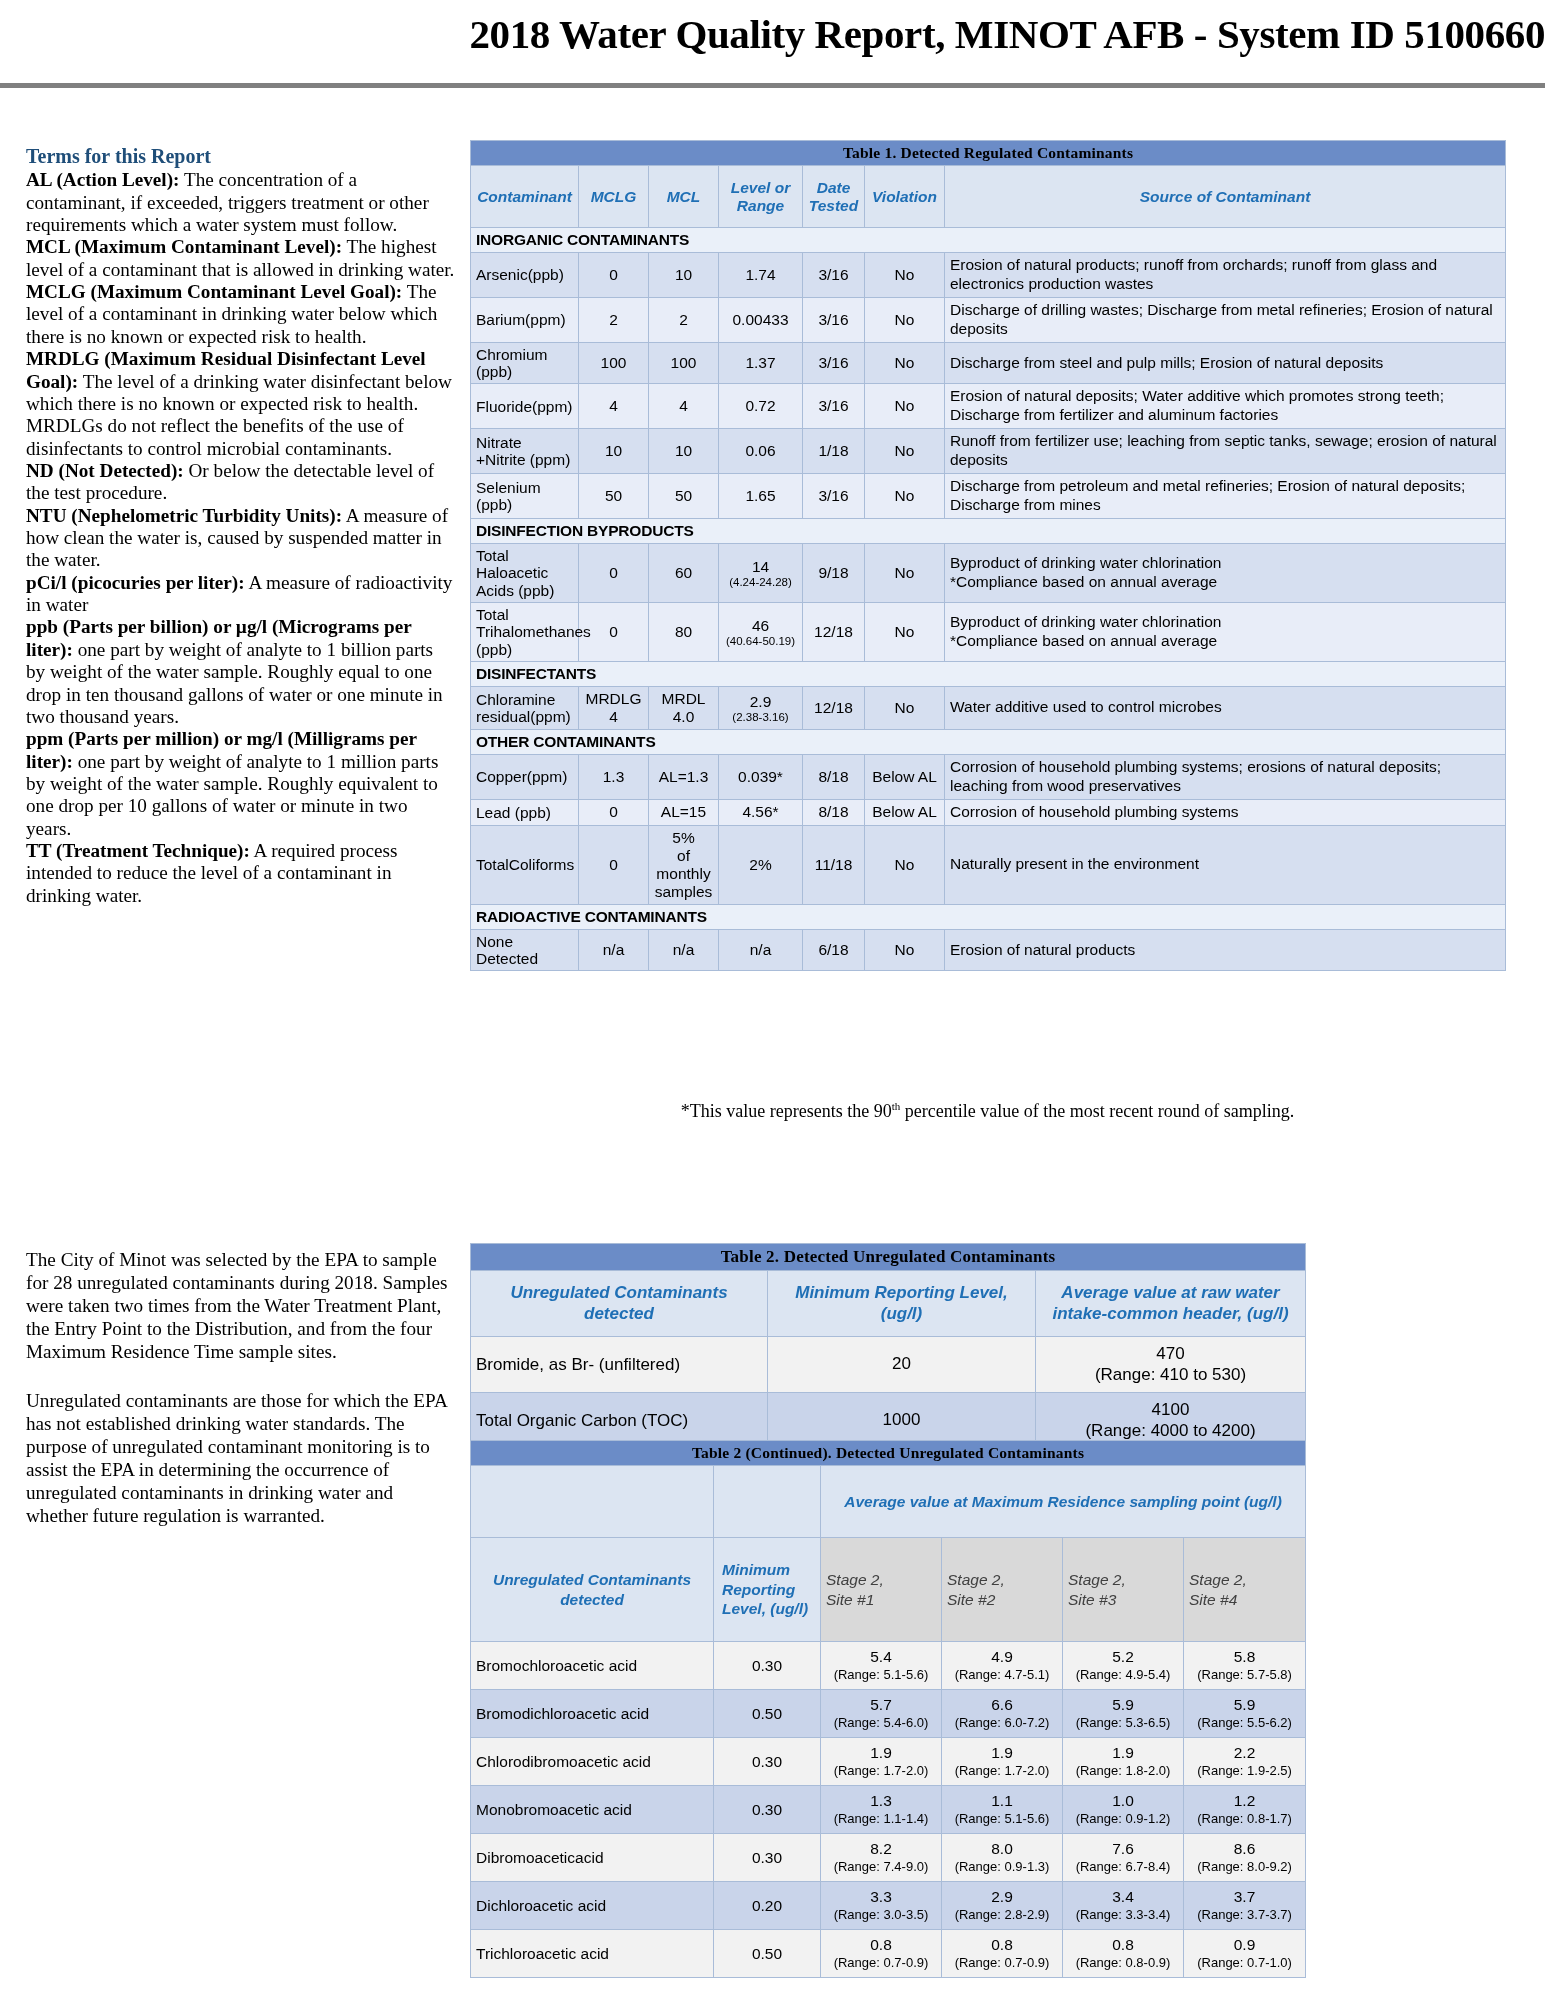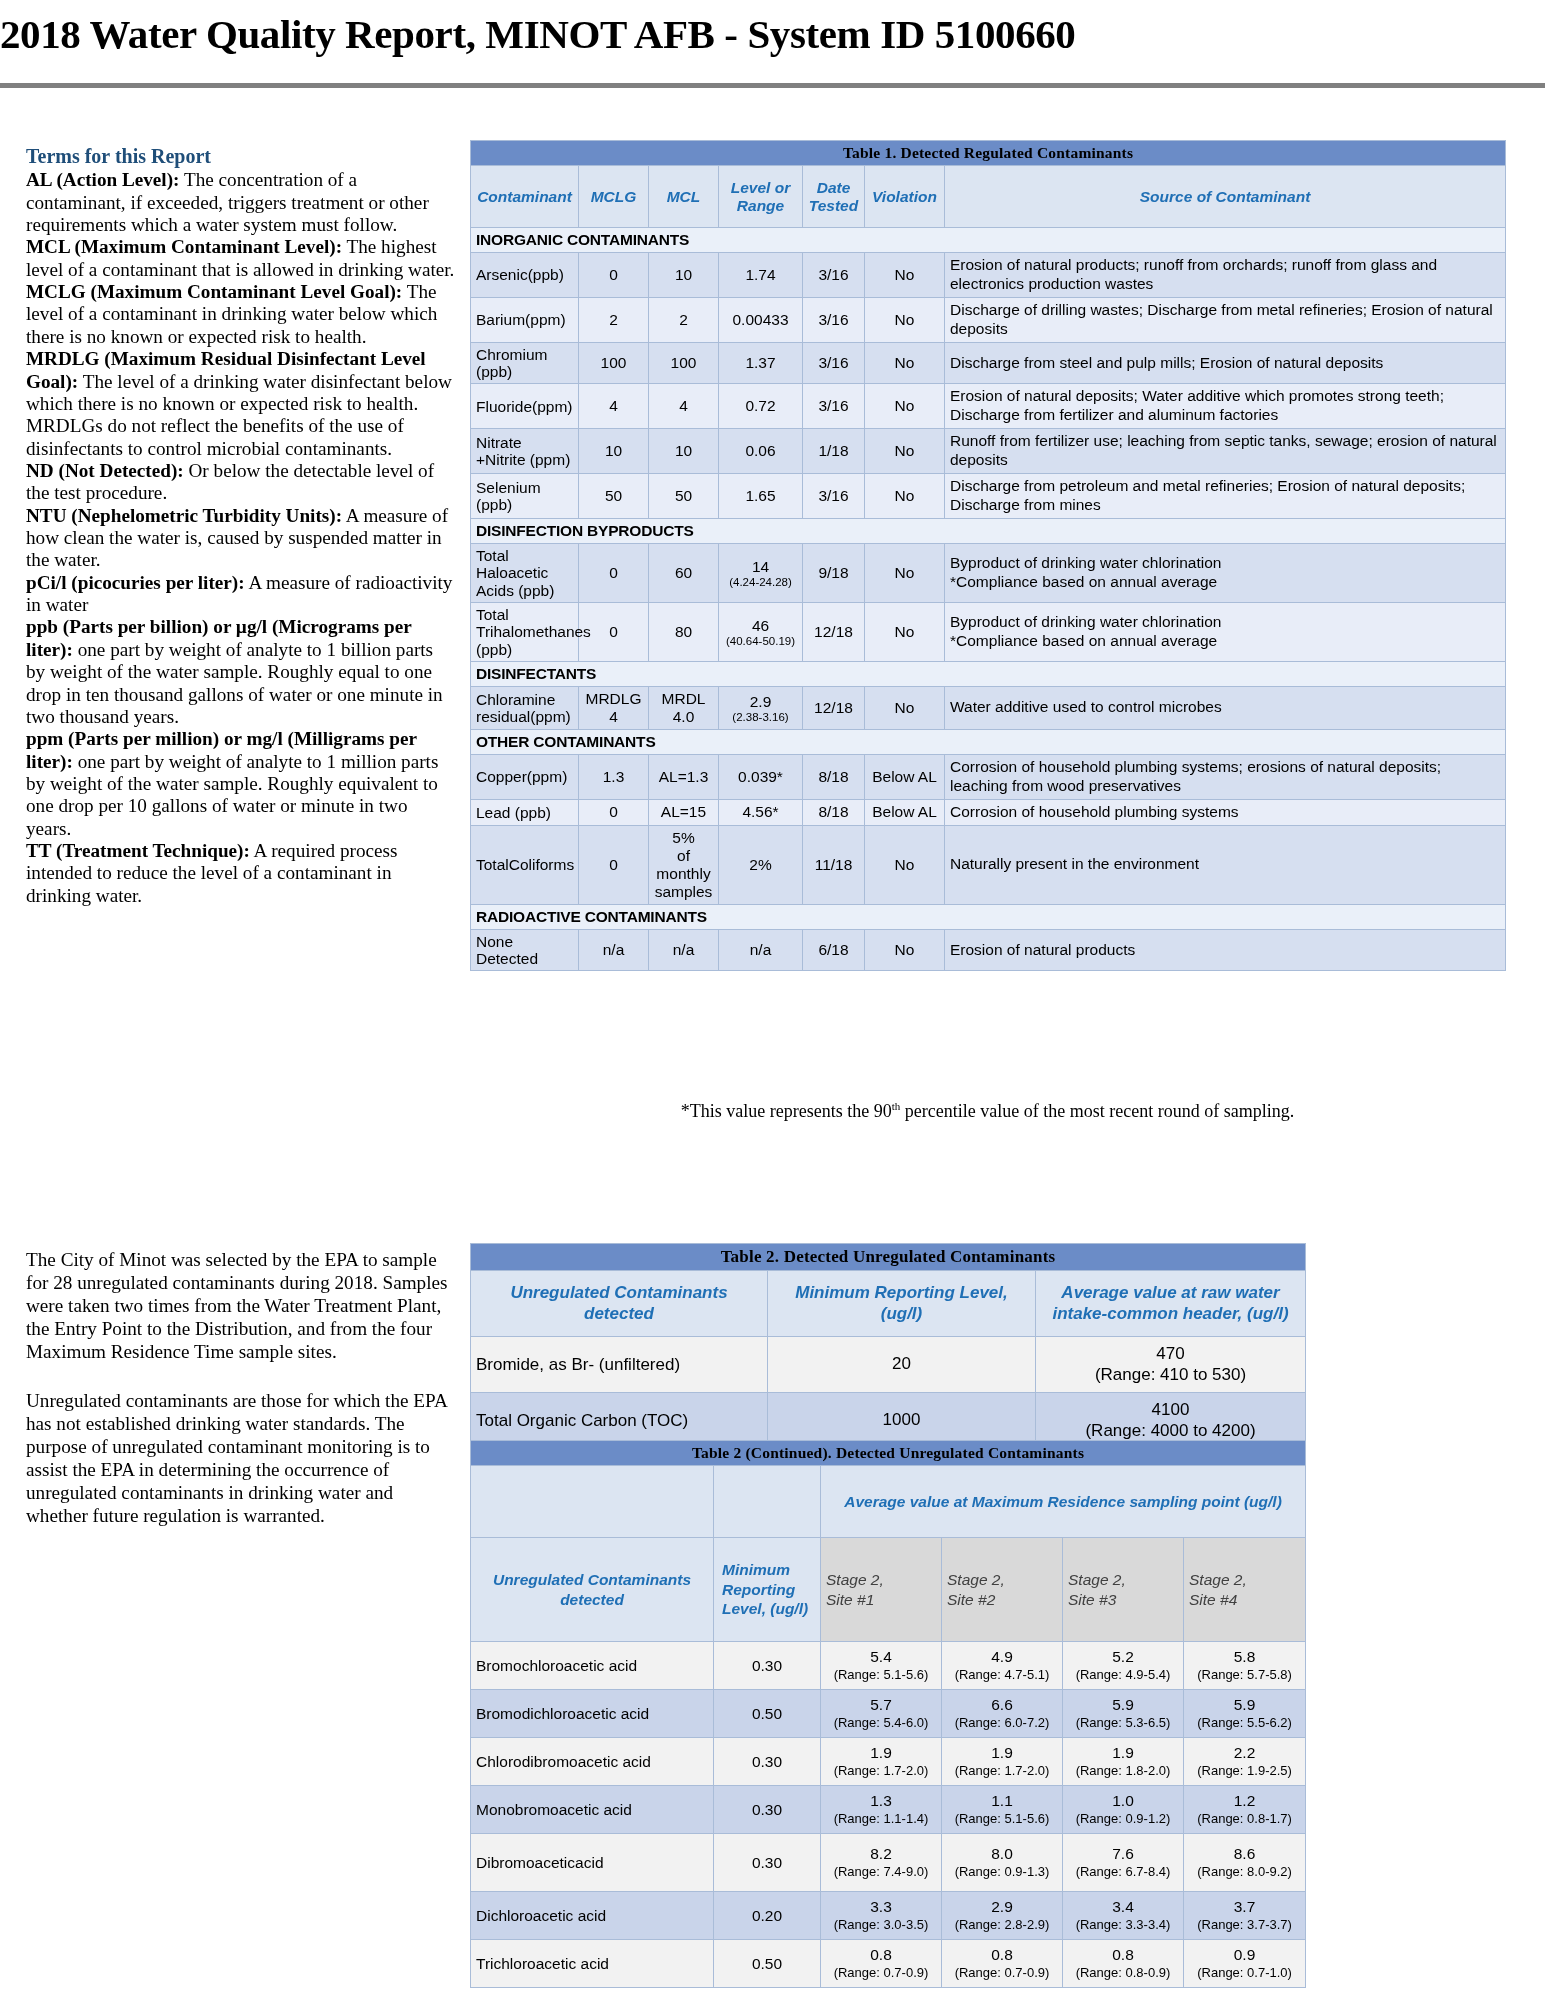--- a/index.html
+++ b/index.html
@@ -22,21 +22,21 @@
     left: 0; top: 0;
     width: 1545px;
     height: 88px;
     border-bottom: 5px solid #808080;
     box-sizing: border-box;
   }
   #doc-title {
     position: absolute;
     left: 0; top: 10px;
     width: 1545px;
-    text-align: left;
+    text-align: right;
     font-family: "Liberation Serif", "DejaVu Serif", serif;
     font-weight: bold;
     font-size: 41px;
     letter-spacing: -0.4px;
     white-space: nowrap;
   }
 
   
   #terms-col {
     position: absolute;
@@ -442,21 +442,21 @@
         </tr>
         <tr>
           <td class="t2c-nb" style="height: 48px;">Monobromoacetic acid</td>
           <td class="t2c-mrlb">0.30</td>
           <td class="t2c-vb">1.3<span class="rangeline">(Range: 1.1-1.4)</span></td>
           <td class="t2c-vb">1.1<span class="rangeline">(Range: 5.1-5.6)</span></td>
           <td class="t2c-vb">1.0<span class="rangeline">(Range: 0.9-1.2)</span></td>
           <td class="t2c-vb">1.2<span class="rangeline">(Range: 0.8-1.7)</span></td>
         </tr>
         <tr>
-          <td class="t2c-n" style="height: 58px;">Dibromoaceticacid</td>
+          <td class="t2c-n" style="height: 48px;">Dibromoaceticacid</td>
           <td class="t2c-mrl">0.30</td>
           <td class="t2c-v">8.2<span class="rangeline">(Range: 7.4-9.0)</span></td>
           <td class="t2c-v">8.0<span class="rangeline">(Range: 0.9-1.3)</span></td>
           <td class="t2c-v">7.6<span class="rangeline">(Range: 6.7-8.4)</span></td>
           <td class="t2c-v">8.6<span class="rangeline">(Range: 8.0-9.2)</span></td>
         </tr>
         <tr>
           <td class="t2c-nb" style="height: 48px;">Dichloroacetic acid</td>
           <td class="t2c-mrlb">0.20</td>
           <td class="t2c-vb">3.3<span class="rangeline">(Range: 3.0-3.5)</span></td>

